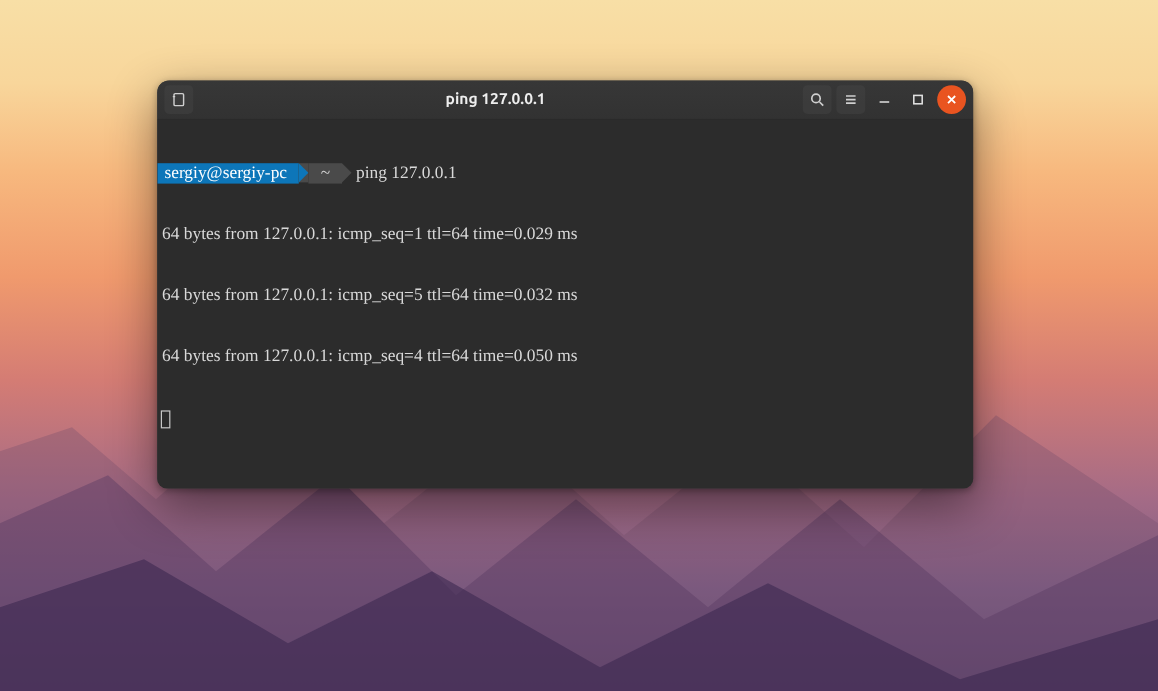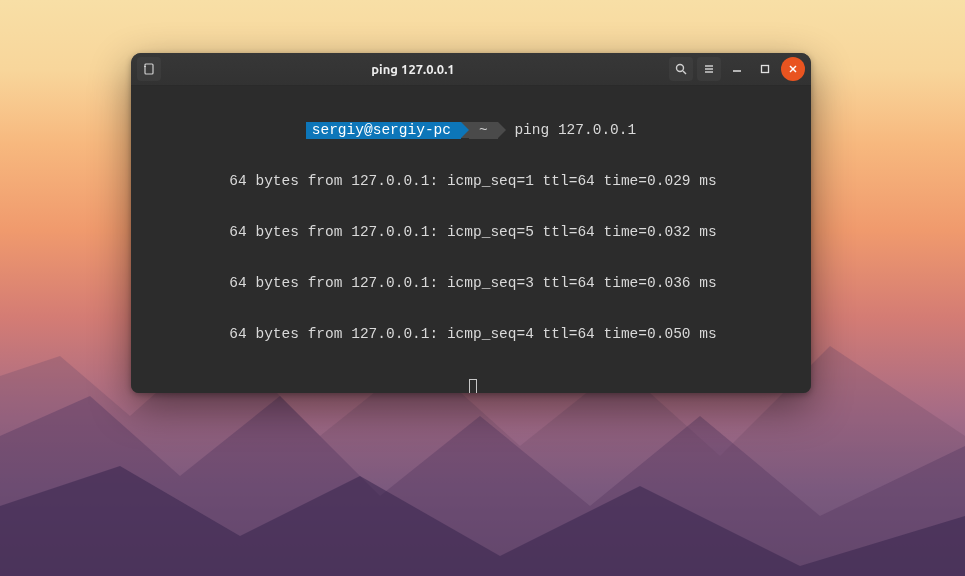--- a/index.html
+++ b/index.html
@@ -28,21 +28,21 @@
   .mountains {
     position: absolute;
     bottom: 0;
     left: 0;
     width: 965px;
     height: 360px;
   }
   .window {
     position: absolute;
     left: 131px;
-    top: 53px;
+    top: 67px;
     width: 680px;
     height: 340px;
     border-radius: 10px 10px 8px 8px;
     box-shadow: 0 14px 40px rgba(0,0,0,0.45), 0 2px 6px rgba(0,0,0,0.3);
     overflow: hidden;
     background: #3b3b3b;
     display: flex;
     flex-direction: column;
   }
   .titlebar {
@@ -89,28 +89,27 @@
     font-size: 11px;
   }
   .winctrl.close {
     background: #e95420;
     color: #ffffff;
   }
   .terminal {
     flex: 1;
     background: #2c2c2c;
     color: #d9d9d9;
-    font-family: Liberation Mono, monospace;
+    font-family: Liberation Serif, serif;
     font-size: 14.5px;
     line-height: 17px;
     padding: 2px 0 0 0;
     white-space: pre;
     position: relative;
     overflow: hidden;
-    text-align: center;
   }
   .prompt-line {
     display: block;
   }
   .seg-user {
     background: #0d76b9;
     color: #ffffff;
     padding: 0 10px 0 6px;
     display: inline-block;
   }
@@ -209,19 +208,18 @@
               <line x1="8" y1="2" x2="2" y2="8" stroke="#ffffff" stroke-width="1.5"></line>
             </svg>
         </div>
       </div>
     </div>
 
     <div class="terminal">
       <div class="prompt-line"><span class="seg-user">sergiy@sergiy-pc</span><span class="seg-sep1"></span><span class="seg-path">~</span><span class="seg-sep2"></span> <span class="cmd-text">ping 127.0.0.1</span></div>
       <div class="out-line">64 bytes from 127.0.0.1: icmp_seq=1 ttl=64 time=0.029 ms</div>
       <div class="out-line">64 bytes from 127.0.0.1: icmp_seq=5 ttl=64 time=0.032 ms</div>
-      <div class="out-line">64 bytes from 127.0.0.1: icmp_seq=3 ttl=64 time=0.036 ms</div>
       <div class="out-line">64 bytes from 127.0.0.1: icmp_seq=4 ttl=64 time=0.050 ms</div>
       <div><span class="cursor-block"></span></div>
       <div class="scrollbar-track"></div>
     </div>
   </div>
 </div>
 
 </body></html>

